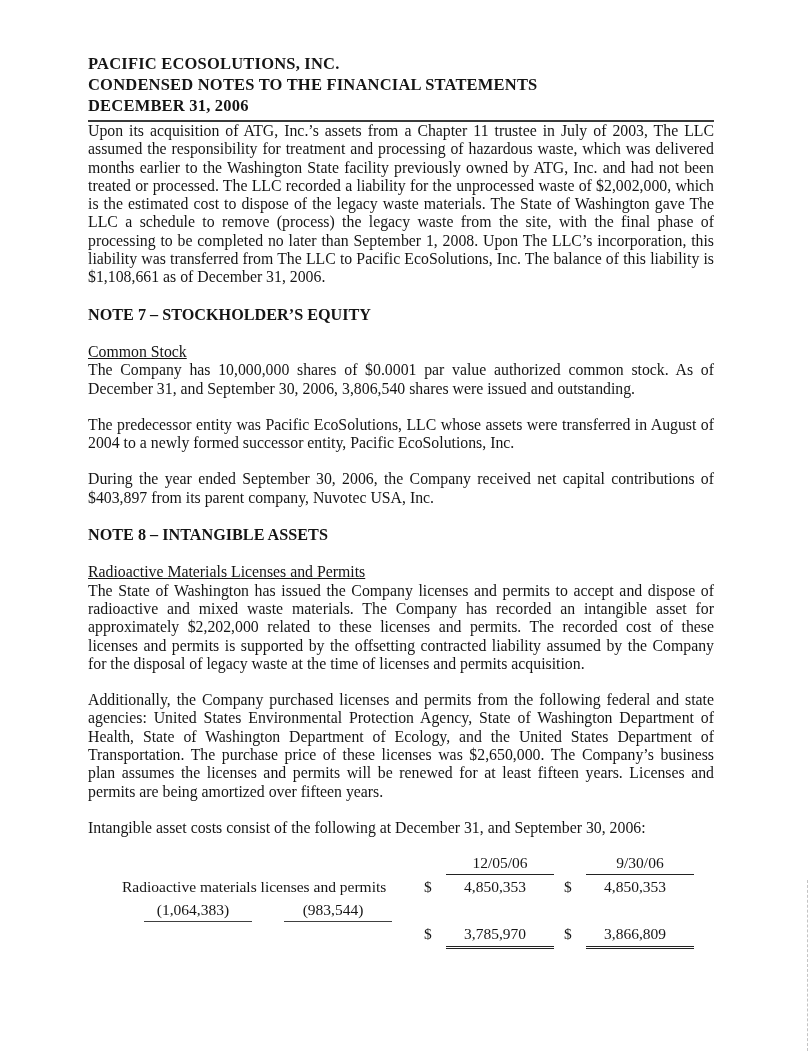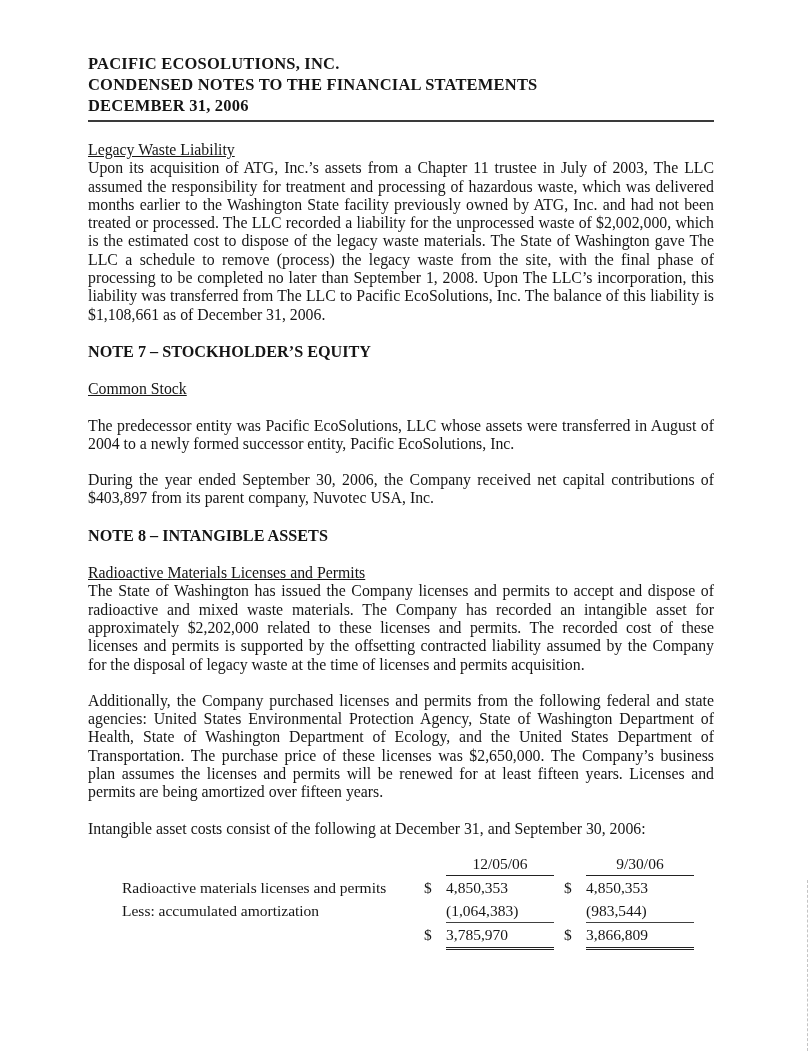--- a/index.html
+++ b/index.html
@@ -51,21 +51,21 @@
   }
   .t-row {
     display: flex;
     align-items: baseline;
     line-height: 23px;
   }
   .t-label { width: 302px; }
   .t-dollar { width: 22px; }
   .t-val {
     width: 108px;
-    text-align: left;
+    text-align: center;
     padding-right: 10px;
   }
   .t-gap { width: 10px; }
   .t-colhead {
     text-align: center;
     padding-right: 0;
     border-bottom: 1px solid #222;
   }
   .u-single { border-bottom: 1px solid #404040; }
   .u-double { border-bottom: 3px double #222; padding-bottom: 1px; }
@@ -87,26 +87,26 @@
 
   <div class="doc-header">
     <div class="hline">PACIFIC ECOSOLUTIONS, INC.</div>
     <div class="hline">CONDENSED NOTES TO THE FINANCIAL STATEMENTS</div>
     <div class="hline">DECEMBER 31, 2006</div>
   </div>
   <hr class="header-rule">
 
   <div class="body-text">
 
-    <div class="section-heading">Legacy Waste Liability</div>
     <p class="para tight">Upon its acquisition of ATG, Inc.’s assets from a Chapter 11 trustee in July of 2003, The LLC assumed the responsibility for treatment and processing of hazardous waste, which was delivered months earlier to the Washington State facility previously owned by ATG, Inc. and had not been treated or processed.  The LLC recorded a liability for the unprocessed waste of $2,002,000, which is the estimated cost to dispose of the legacy waste materials.  The State of Washington gave The LLC a schedule to remove (process) the legacy waste from the site, with the final phase of processing to be completed no later than September 1, 2008.  Upon The LLC’s incorporation, this liability was transferred from The LLC to Pacific EcoSolutions, Inc.  The balance of this liability is $1,108,661 as of December 31, 2006.</p>
 
     <div class="note-heading">NOTE 7 – STOCKHOLDER’S EQUITY</div>
 
     <div class="section-heading">Common Stock</div>
+    <p class="para tight">The Company has 10,000,000 shares of $0.0001 par value authorized common stock.  As of December 31, and September 30, 2006, 3,806,540 shares were issued and outstanding.</p>
     <p class="para">The predecessor entity was Pacific EcoSolutions, LLC whose assets were transferred in August of 2004 to a newly formed successor entity, Pacific EcoSolutions, Inc.</p>
     <p class="para">During the year ended September 30, 2006, the Company received net capital contributions of $403,897 from its parent company, Nuvotec USA, Inc.</p>
 
     <div class="note-heading">NOTE 8 – INTANGIBLE ASSETS</div>
 
     <div class="section-heading">Radioactive Materials Licenses and Permits</div>
     <p class="para tight">The State of Washington has issued the Company licenses and permits to accept and dispose of radioactive and mixed waste materials.  The Company has recorded an intangible asset for approximately $2,202,000 related to these licenses and permits.  The recorded cost of these licenses and permits is supported by the offsetting contracted liability assumed by the Company for the disposal of legacy waste at the time of licenses and permits acquisition.</p>
     <p class="para">Additionally, the Company purchased licenses and permits from the following federal and state agencies:  United States Environmental Protection Agency, State of Washington Department of Health, State of Washington Department of Ecology, and the United States Department of Transportation.  The purchase price of these licenses was $2,650,000.  The Company’s business plan assumes the licenses and permits will be renewed for at least fifteen years.  Licenses and permits are being amortized over fifteen years.</p>
     <p class="para">Intangible asset costs consist of the following at December 31, and September 30, 2006:</p>
 
@@ -123,21 +123,20 @@
       <div class="t-row">
         <div class="t-label">Radioactive materials licenses and permits</div>
         <div class="t-dollar">$</div>
         <div class="t-val">4,850,353</div>
         <div class="t-gap"></div>
         <div class="t-dollar">$</div>
         <div class="t-val">4,850,353</div>
       </div>
 
       <div class="t-row">
-        <div class="t-label">Less:  accumulated amortization</div>
         <div class="t-dollar"></div>
         <div class="t-val u-single">(1,064,383)</div>
         <div class="t-gap"></div>
         <div class="t-dollar"></div>
         <div class="t-val u-single">(983,544)</div>
       </div>
 
       <div class="t-row">
         <div class="t-label"></div>
         <div class="t-dollar">$</div>

